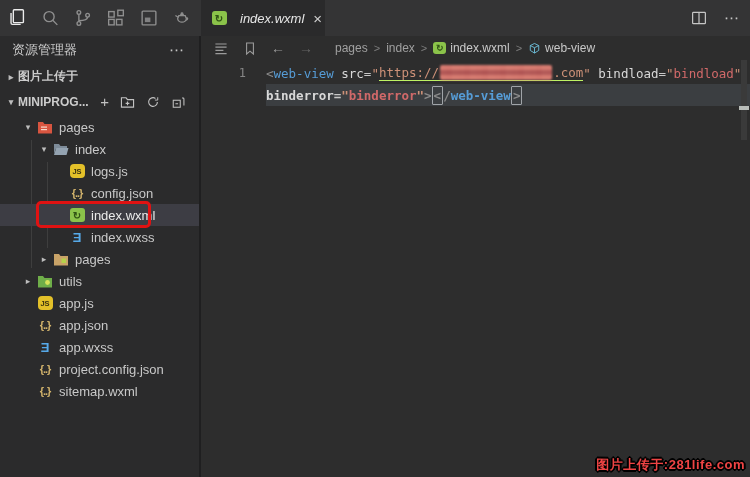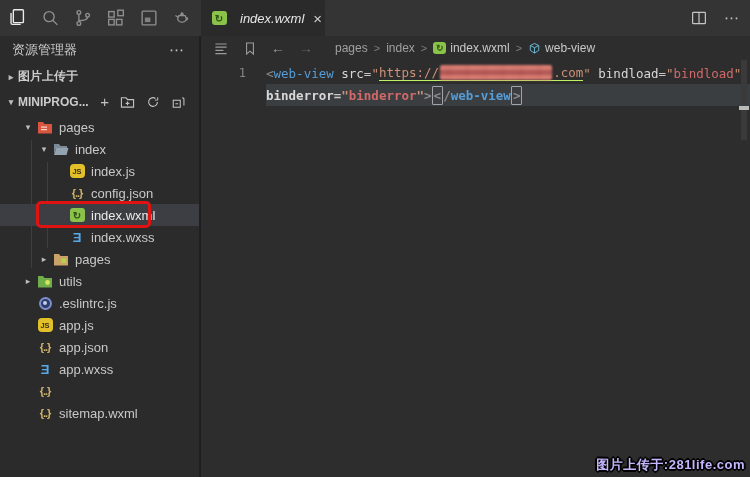--- a/index.html
+++ b/index.html
@@ -71,21 +71,21 @@
     background-image:
       repeating-linear-gradient(0deg, rgba(214,120,110,.9) 0 5px, rgba(176,84,84,.9) 5px 10px),
       repeating-linear-gradient(90deg, #cf8a7a 0 6px, #b96a62 6px 12px, #d99d8a 12px 18px);
     filter:blur(1.2px); }
   .boxed { display:inline-block; border:1px solid #a0a4a8; border-radius:1px; padding:0 1px; margin:0; line-height:17px; }
 
   .ruler { position:absolute; top:24px; right:0; width:12px; height:140px; }
   .ruler-thumb { position:absolute; right:3px; top:0; width:6px; height:80px; background:#3a3a3a; }
   .ruler-tick { position:absolute; right:1px; top:46px; width:10px; height:4px; background:#b9bdb9; }
 
-  .watermark { position:absolute; right:5px; bottom:3px; font-size:13px; font-weight:bold; color:#c4b5fd; letter-spacing:.5px;
+  .watermark { position:absolute; right:5px; bottom:3px; font-size:13px; font-weight:bold; color:#ef4444; letter-spacing:.5px;
     text-shadow:-1px -1px 0 #000,1px -1px 0 #000,-1px 1px 0 #000,1px 1px 0 #000,-2px 0 0 #000,2px 0 0 #000,0 -2px 0 #000,0 2px 0 #000; z-index:9; }
 
   svg { display:block; }
 </style>
 </head>
 <body>
 
 <div class="topbar">
   <div class="activity">
     <span class="aicon active">
@@ -214,21 +214,21 @@
           </svg>
       </span>
       <span class="tlabel">index</span>
     </div>
 
     <div class="trow" style="padding-left:52px">
       <span class="chevslot"></span>
       <span class="ficon">
           <span class="js-badge">JS</span>
         </span>
-      <span class="tlabel">index.js</span>
+      <span class="tlabel">logs.js</span>
     </div>
 
     <div class="trow" style="padding-left:52px">
       <span class="chevslot"></span>
       <span class="ficon">
           <span class="json-badge">{..}</span>
         </span>
       <span class="tlabel">config.json</span>
     </div>
 
@@ -263,29 +263,20 @@
       <span class="chevslot">▸</span>
       <span class="ficon">
         <svg width="16" height="14" viewBox="0 0 16 14">
             <path d="M1 2h5l1.5 2H15v9.5H1z" fill="#6fae49"></path>
             <circle cx="10.5" cy="8.5" r="2.4" fill="#d7e35a"></circle>
           </svg>
       </span>
       <span class="tlabel">utils</span>
     </div>
 
-    <div class="trow" style="padding-left:20px">
-      <span class="chevslot"></span>
-      <span class="ficon">
-          <span class="eslint-badge">
-            <i></i>
-          </span>
-        </span>
-      <span class="tlabel">.eslintrc.js</span>
-    </div>
 
     <div class="trow" style="padding-left:20px">
       <span class="chevslot"></span>
       <span class="ficon">
           <span class="js-badge">JS</span>
         </span>
       <span class="tlabel">app.js</span>
     </div>
 
     <div class="trow" style="padding-left:20px">
@@ -302,20 +293,21 @@
           <span class="wxss-badge">Ǝ</span>
         </span>
       <span class="tlabel">app.wxss</span>
     </div>
 
     <div class="trow" style="padding-left:20px">
       <span class="chevslot"></span>
       <span class="ficon">
           <span class="json-badge">{..}</span>
         </span>
+      <span class="tlabel">project.config.json</span>
     </div>
 
     <div class="trow" style="padding-left:20px">
       <span class="chevslot"></span>
       <span class="ficon">
           <span class="json-badge">{..}</span>
         </span>
       <span class="tlabel">sitemap.wxml</span>
     </div>
 

